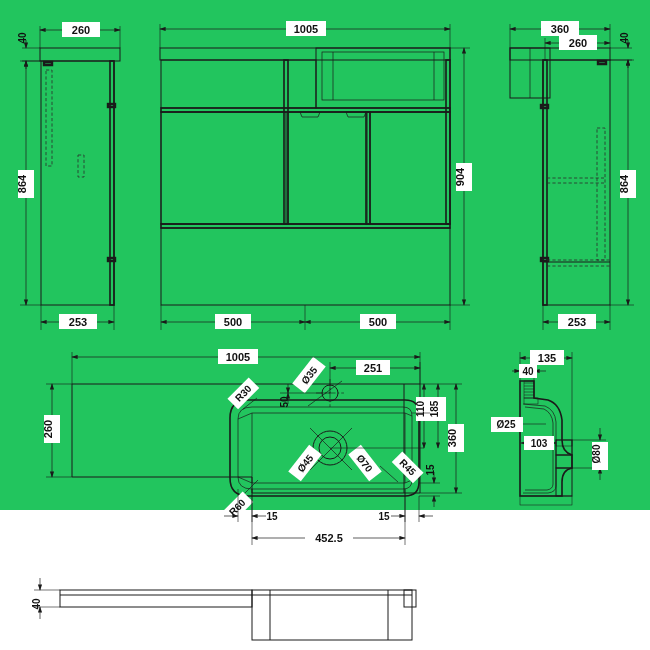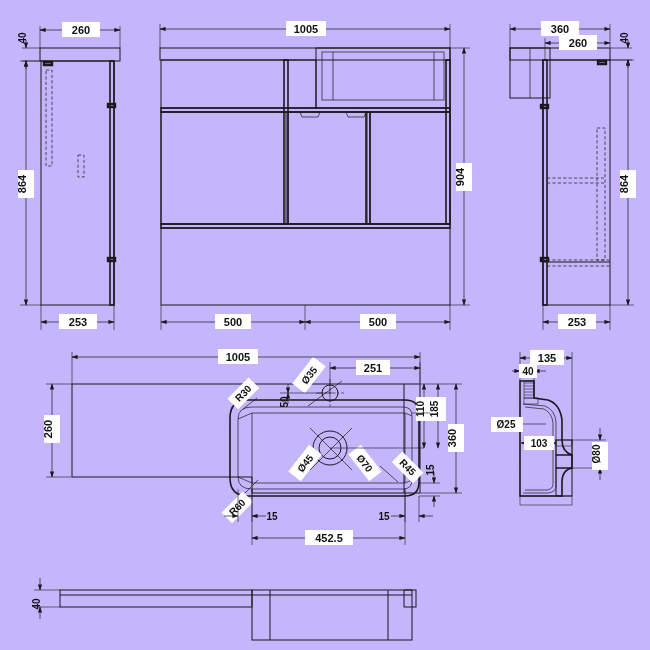--- a/index.html
+++ b/index.html
@@ -1,19 +1,19 @@
 <!DOCTYPE html>
 <html><head>
 <meta charset="utf-8">
 <title>Technical Drawing</title>
 <style>
   html,body{margin:0;padding:0;background:#ffffff;}
   body{width:650px;height:650px;overflow:hidden;
        font-family:"Liberation Sans","DejaVu Sans",sans-serif;}
-  #sheet{position:relative;width:650px;height:650px;background:#c4b5fd;}
+  #sheet{position:relative;width:650px;height:510px;background:#22c55e;}
   svg{display:block;}
   .ln{stroke:#1a1a1a;stroke-width:1;fill:none;}
   .ln-thin{stroke:#1a1a1a;stroke-width:0.7;fill:none;}
   .ln-med{stroke:#1a1a1a;stroke-width:1.6;fill:none;}
   .ln-thick{stroke:#1a1a1a;stroke-width:2.4;fill:none;}
   .dim{stroke:#1a1a1a;stroke-width:0.7;fill:none;}
   .ext{stroke:#1a1a1a;stroke-width:0.6;fill:none;}
   .hid{stroke:#2b2b2b;stroke-width:0.8;fill:none;stroke-dasharray:3.2 2.2;}
   .ctr{stroke:#1a1a1a;stroke-width:0.6;fill:none;stroke-dasharray:7 2 1.6 2;}
   .hatch{stroke:#1a1a1a;stroke-width:0.55;fill:none;}

